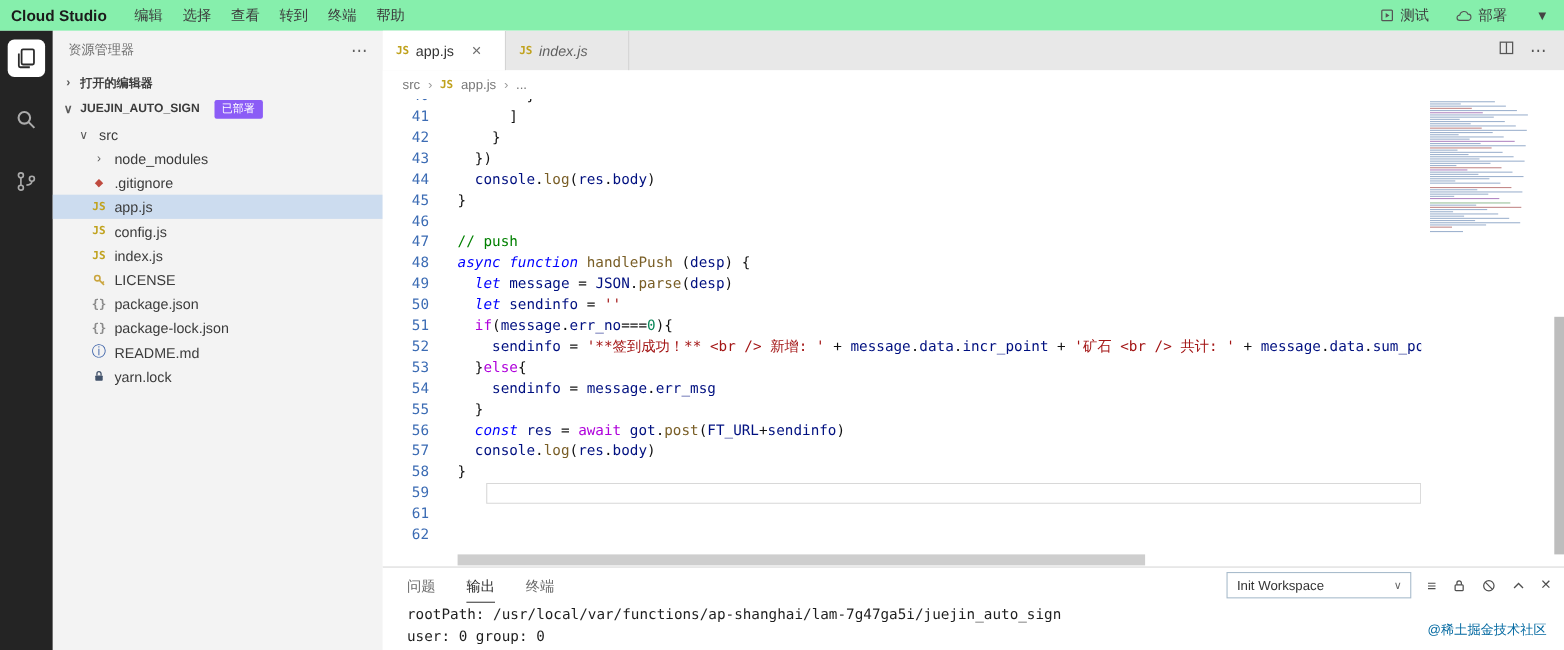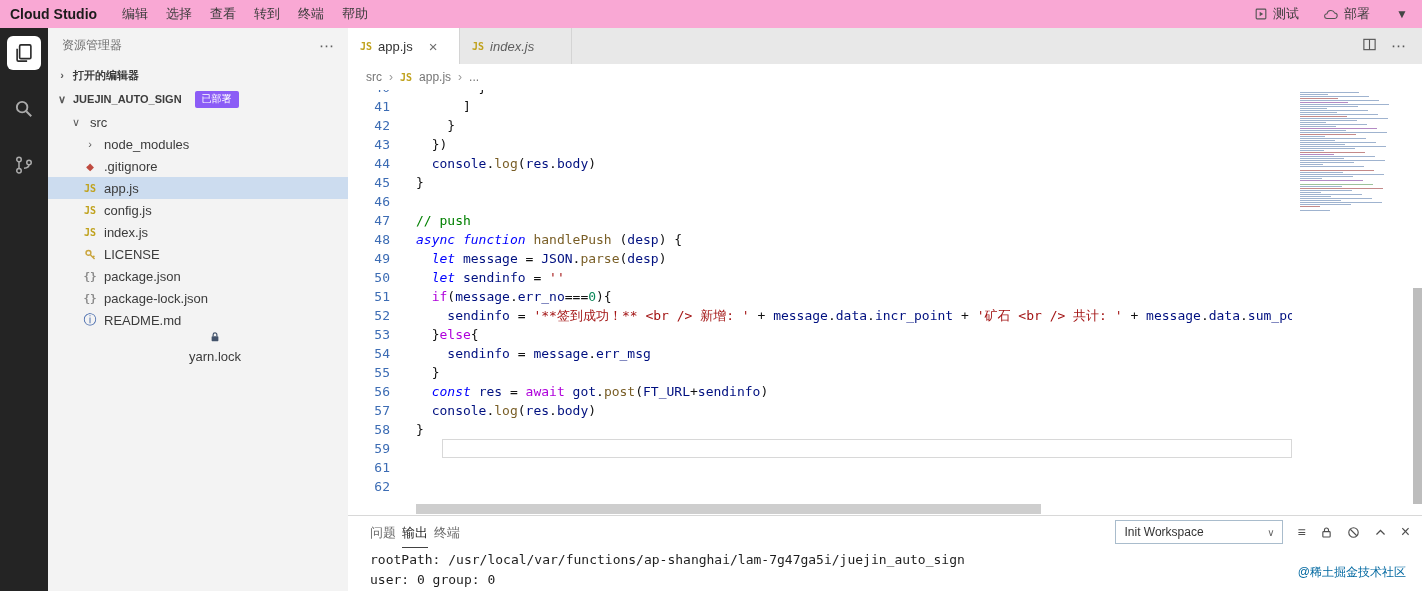--- a/index.html
+++ b/index.html
@@ -1,20 +1,20 @@
 <!DOCTYPE html>
 <html><head>
 <meta charset="utf-8">
 <style>
   * { margin:0; padding:0; box-sizing:border-box; }
   html,body { width:1422px; height:591px; overflow:hidden; background:#fff;
               font-family:"Liberation Sans",sans-serif; position:relative; }
 
   
-  .titlebar { height:28px; background:#f9a8d4; display:flex; align-items:center;
+  .titlebar { height:28px; background:#86efac; display:flex; align-items:center;
               font-size:13px; color:#3c3c3c; }
   .logo { font-weight:bold; font-size:14px; color:#1b1b1b; padding:0 16px 0 10px; }
   .menus { display:flex; height:100%; align-items:center; }
   .menu-item { padding:0 9px; cursor:default; }
   .tb-spacer { flex:1; }
   .tb-item { display:flex; align-items:center; gap:5px; padding:0 12px; white-space:nowrap; }
   .tb-icon { display:inline-flex; color:#555; }
   .tb-chev { padding:0 14px; color:#444; font-size:12px; }
 
   
@@ -76,21 +76,21 @@
   .minimap { position:absolute; top:2px; right:12px; width:110px; }
   .mm-row { height:2px; }
   .vscroll { position:absolute; right:0; top:198px; width:9px; height:216px; background:#bdbdbd; }
   .hscroll { position:absolute; left:68px; bottom:1px; width:625px; height:10px;
              background:#c9c9c9; opacity:.9; }
 
   
   .panel { height:76px; flex:0 0 76px; border-top:1px solid #d8d8d8; background:#fff;
            position:relative; overflow:hidden; }
   .panel-top { height:32px; display:flex; align-items:center; padding:0 12px 0 22px; }
-  .panel-tabs { display:flex; gap:6px; }
+  .panel-tabs { display:flex; gap:28px; }
   .panel-tab { font-size:13px; color:#6a6a6a; padding:7px 0 5px; }
   .panel-tab.active { color:#2b2b2b; border-bottom:1px solid #424242; }
   .panel-controls { margin-left:auto; display:flex; align-items:center; gap:14px; }
   .dropdown { display:flex; align-items:center; justify-content:space-between; width:168px;
               height:24px; border:1px solid #a9bccc; background:#fff; padding:0 8px;
               font-size:12px; color:#333; }
   .pc-icon { color:#4f4f4f; font-size:14px; display:inline-flex; align-items:center; }
   .panel-output { position:absolute; top:34px; left:22px; right:0;
                   font-family:"DejaVu Sans Mono",monospace; font-size:13px; line-height:20px;
                   color:#1e1e1e; white-space:pre; }
@@ -214,21 +214,21 @@
           <span>package.json</span>
         </div>
         <div class="tree-item" style="padding-left: 34px;">
           <span class="ti-icon braces">{}</span>
           <span>package-lock.json</span>
         </div>
         <div class="tree-item" style="padding-left: 34px;">
           <span class="ti-icon" style="color: rgb(59, 97, 168); font-size: 13px;">ⓘ</span>
           <span>README.md</span>
         </div>
-        <div class="tree-item" style="padding-left: 34px; flex-direction: column;">
+        <div class="tree-item" style="padding-left: 34px;">
           <span class="ti-icon">
             <svg width="12" height="12" viewBox="0 0 16 16">
               <rect x="3.5" y="7" width="9" height="6.5" rx="1" fill="#43536b"></rect>
               <path d="M5.5 7V5a2.5 2.5 0 0 1 5 0v2" fill="none" stroke="#43536b" stroke-width="1.6"></path>
             </svg>
           </span>
           <span>yarn.lock</span>
         </div>
       </div>
   </div>

